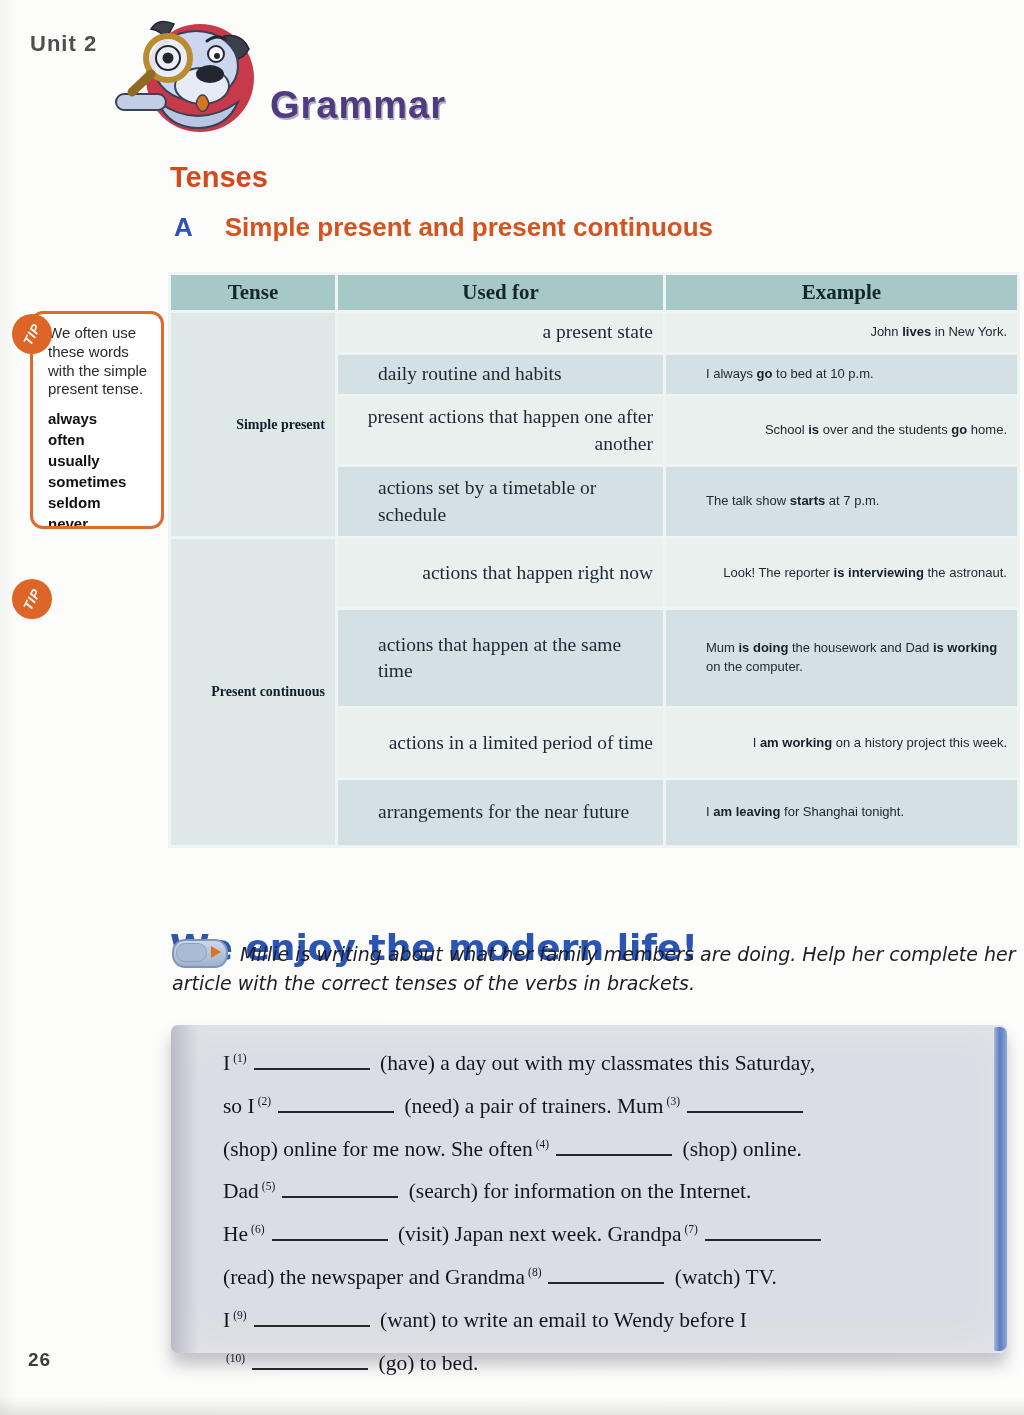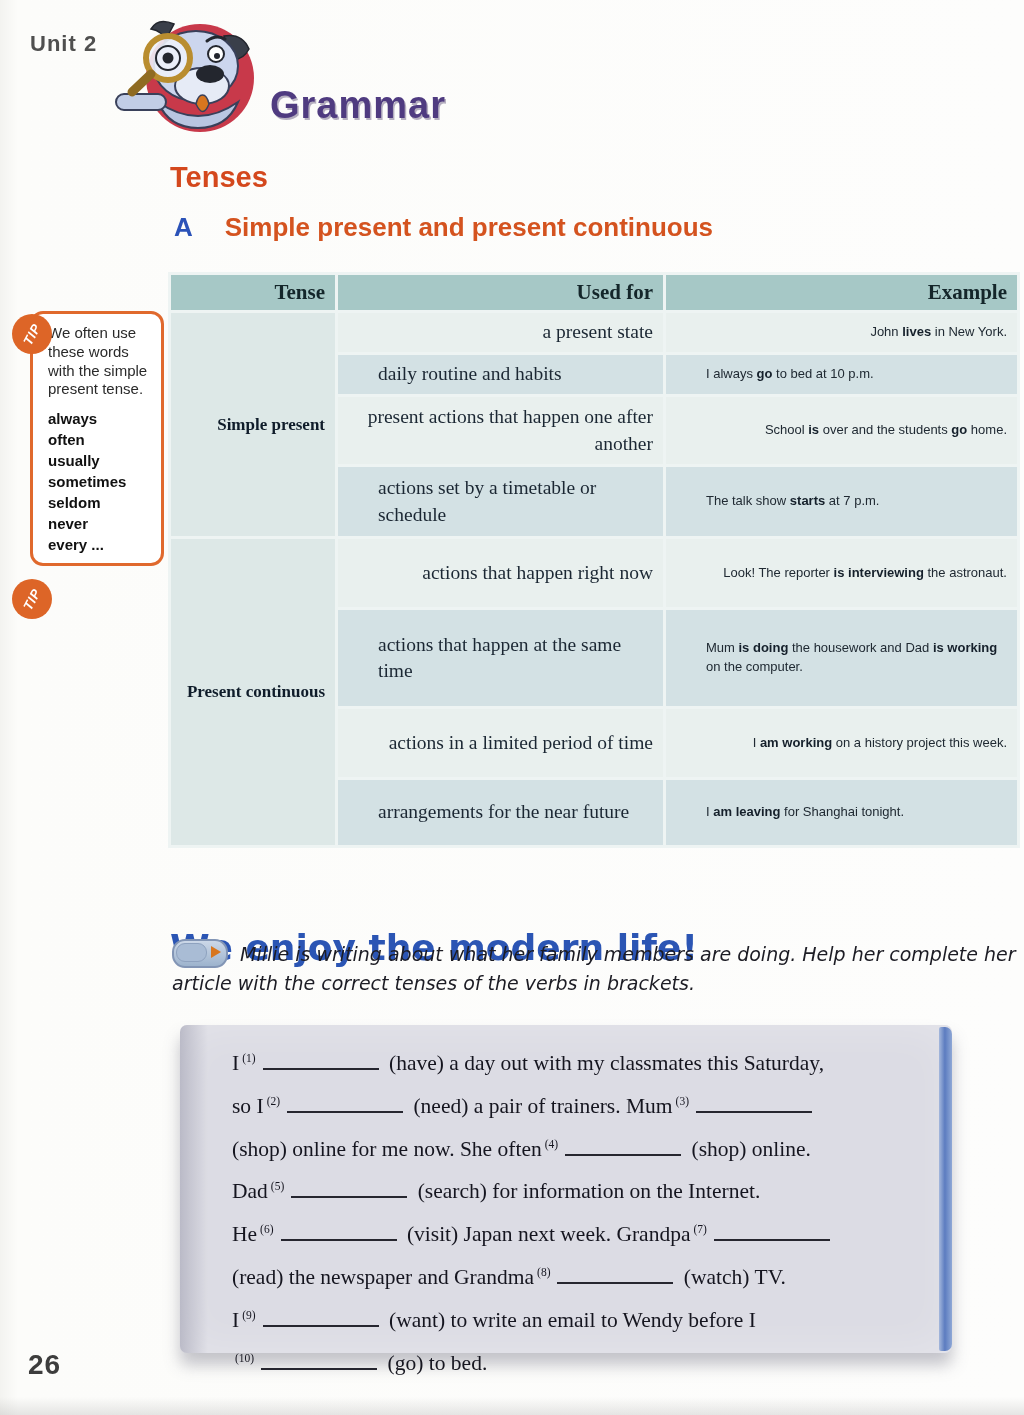--- a/index.html
+++ b/index.html
@@ -15,65 +15,65 @@
   .logo-wrap{position:absolute;left:112px;top:12px;width:160px;height:132px;}
   .grammar-title{position:absolute;left:270px;top:84px;font-size:38px;font-weight:bold;color:#4f3b80;
     letter-spacing:1px;text-shadow:1.5px 1.5px 0 rgba(45,30,80,0.35);}
   .tenses-title{position:absolute;left:170px;top:161px;font-size:29px;font-weight:bold;color:#d4481d;}
   .subsection{position:absolute;left:174px;top:212px;font-size:26px;font-weight:bold;}
   .subsection .letter{color:#2b52b8;margin-right:32px;}
   .subsection .subtitle{color:#d4531f;}
   
   .tip-box{position:absolute;left:30px;width:134px;box-sizing:border-box;background:#ffffff;
     border:3px solid #e0692d;border-radius:13px;padding:10px 6px 8px 15px;overflow:hidden;}
-  .tip-box.tip1{top:311px;height:255px;}
+  .tip-box.tip1{top:311px;height:218px;}
   .tip-box.tip2{top:574px;height:272px;}
   .tip-badge-wrap{position:absolute;width:40px;height:40px;border-radius:50%;background:#dd6527;
     display:flex;align-items:center;justify-content:center;}
   .badge1{left:12px;top:314px;} .badge2{left:12px;top:579px;}
   .tip-badge-text{color:#fff;font-style:italic;font-weight:bold;font-size:13px;transform:rotate(-62deg);letter-spacing:0.5px;}
   .tip-intro{margin:0 0 9px 0;font-size:15px;line-height:1.25;color:#2a2a2a;}
   .tip-word{font-size:15px;line-height:1.4;font-weight:bold;color:#111;}
   
   .table-wrap{position:absolute;left:168px;top:272px;width:852px;}
   table.tense-table{border-collapse:collapse;width:852px;table-layout:fixed;}
   .tense-table th,.tense-table td{border:3px solid #eef4f3;box-sizing:border-box;}
   .tense-table th{background:#a6c8c6;font-family:"Liberation Serif",serif;font-size:21px;font-weight:bold;
-    color:#14262a;text-align:right;padding:4px 10px;height:38px;}
+    color:#14262a;text-align:center;padding:4px 10px;height:38px;}
   .tense-table td{vertical-align:middle;padding:4px 10px;}
   .used-cell{font-family:"Liberation Serif",serif;font-size:19.5px;color:#1b2733;line-height:1.35;}
   .ex-cell{font-size:13px;color:#202a33;line-height:1.45;}
   .ex-cell b{font-weight:bold;color:#15202b;}
-  .tense-cell{font-family:"Liberation Serif",serif;font-size:17px;font-weight:bold;color:#0f1c2a;
+  .tense-cell{font-family:"Liberation Serif",serif;font-size:14px;font-weight:bold;color:#0f1c2a;
     background:#dde8e7 !important;line-height:1.25;}
   tr.odd td{background:#e9f0ee;text-align:right;} tr.even td{background:#d3e1e4;padding-left:40px;}
   .row-1 td{height:42px;} .row-2 td{height:42px;} .row-3 td{height:70px;} .row-4 td{height:72px;}
   .row-5 td{height:71px;} .row-6 td{height:99px;} .row-7 td{height:71px;} .row-8 td{height:68px;}
   
   .exercise-title{position:absolute;left:170px;top:891px;font-size:36px;font-weight:bold;color:#2b55b4;
     font-family:"DejaVu Sans",sans-serif;}
   .instruction{position:absolute;left:172px;top:939px;width:850px;font-style:italic;font-size:19px;
     line-height:1.55;color:#1c1c24;font-family:"DejaVu Sans",sans-serif;}
   .audio-pill{display:inline-block;position:relative;width:52px;height:25px;border-radius:13px;
     background:linear-gradient(180deg,#ccd8e8,#9db3cd);border:2px solid #8295b5;vertical-align:-7px;margin-right:12px;}
   .audio-pill .pill-knob{position:absolute;left:2px;top:2px;width:29px;height:17px;border-radius:9px;
     background:#a9bcd5;border:1px solid #8ea2bf;}
   .audio-pill .pill-arrow{position:absolute;right:5px;top:5px;width:0;height:0;
     border-left:10px solid #d8761f;border-top:6px solid transparent;border-bottom:6px solid transparent;}
-  .exercise-box{position:absolute;left:180px;top:1025px;width:772px;height:328px;background:#dcdce4;
+  .exercise-box{position:absolute;left:171px;top:1025px;width:836px;height:328px;background:#dcdce4;
     border-radius:7px;box-shadow:0 12px 16px rgba(90,90,110,0.35), inset 0 0 46px rgba(255,255,255,0.28);}
   .exercise-box::before{content:"";position:absolute;left:0;top:0;bottom:0;width:28px;border-radius:7px 0 0 7px;
     background:linear-gradient(90deg,rgba(140,140,160,0.45),rgba(140,140,160,0));}
   .exercise-box::after{content:"";position:absolute;right:0;top:2px;bottom:2px;width:13px;border-radius:2px 7px 7px 2px;
     background:linear-gradient(90deg,#a5b8dc,#5c7cc0 45%,#8fa8d6);}
   .exercise-lines{position:absolute;left:52px;top:15px;right:30px;}
   .ex-line{font-family:"Liberation Serif",serif;font-size:21.5px;line-height:37.8px;color:#15151f;white-space:nowrap;}
   .ex-line sup.num{font-size:11.5px;vertical-align:8px;margin:0 2px 0 3px;}
   .ex-line .blank{display:inline-block;width:116px;height:6px;border-bottom:2px solid #26262f;margin:0 5px;}
-  .page-number{position:absolute;left:28px;top:1349px;font-size:28px;font-weight:bold;color:#3d3d3d;letter-spacing:1px;}
+  .page-number{position:absolute;left:28px;top:1349px;font-size:19px;font-weight:bold;color:#3d3d3d;letter-spacing:1px;}
 </style>
 </head>
 <body>
 
 <div class="page">
 
   <div class="unit-label">Unit 2</div>
 
   <div class="logo-wrap">
     <svg width="160" height="132" viewBox="0 0 160 132">

